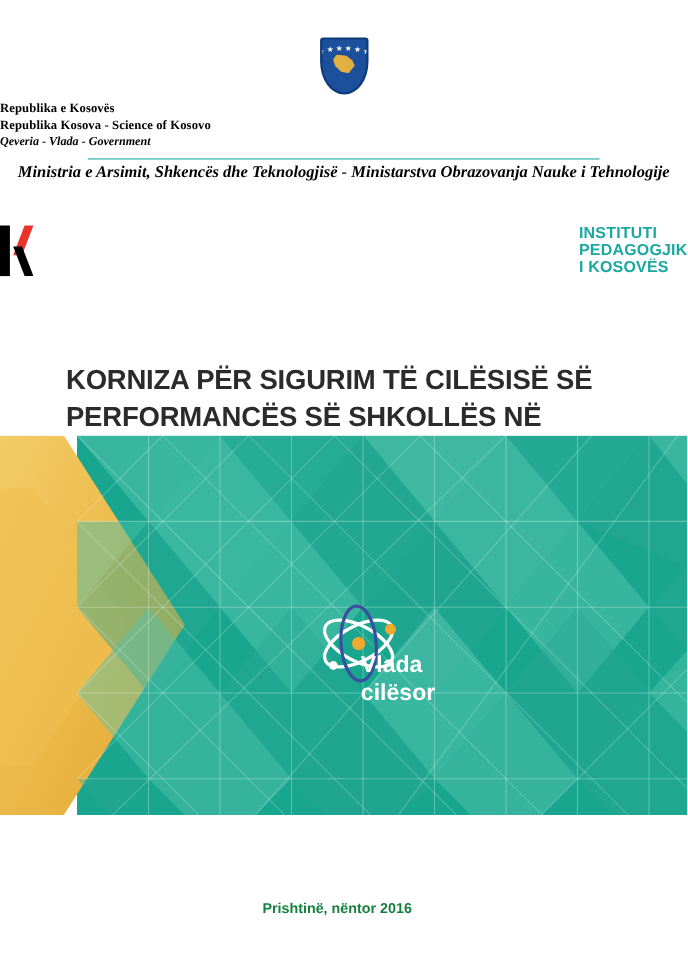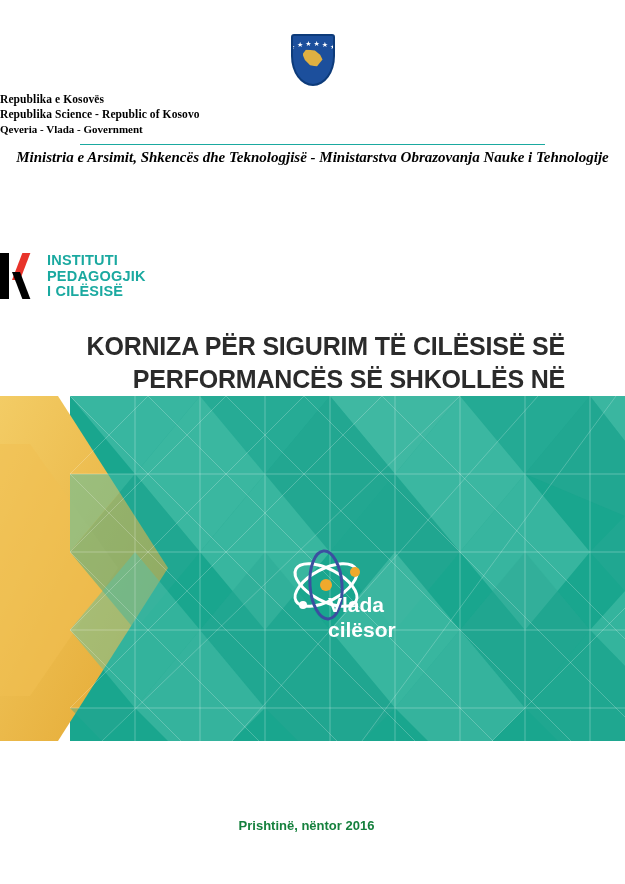--- a/index.html
+++ b/index.html
@@ -79,20 +79,21 @@
   }
   .gov-lines .l1,
   .gov-lines .l2 {
     font-weight: bold;
     font-size: 11.5px;
     line-height: 15px;
     letter-spacing: 0.1px;
   }
   .gov-lines .l3 {
     font-weight: bold;
+    font-style: italic;
     font-size: 11px;
     line-height: 15px;
   }
 
   .divider {
     position: absolute;
     top: 144px;
     left: 80px;
     width: 465px;
     height: 1px;
@@ -112,24 +113,23 @@
     line-height: 14px;
   }
 
   
   .ipk {
     position: absolute;
     top: 205px;
     left: 0;
     right: 0;
     display: flex;
-    justify-content: flex-start;
+    justify-content: space-between;
     align-items: center;
     gap: 9px;
-    margin-top: 48px;
   }
   .ipk-mark {
     position: relative;
     width: 38px;
     height: 46px;
   }
   .ipk-mark .bar {
     position: absolute;
     top: 0;
     left: 0;
@@ -165,21 +165,21 @@
     line-height: 15.5px;
     letter-spacing: 0.2px;
   }
 
   
   .doc-title {
     position: absolute;
     top: 330px;
     left: 60px;
     width: 505px;
-    text-align: right;
+    text-align: left;
     font-family: "Liberation Sans", sans-serif;
     font-weight: bold;
     font-size: 25px;
     line-height: 33px;
     color: #2b2b2b;
     letter-spacing: -0.2px;
   }
 
   
   .band {
@@ -240,40 +240,40 @@
             <span>★</span>
             <span>★</span>
         </div>
         <div class="kosovo-shape"></div>
       </div>
     </div>
   </div>
 
   <div class="gov-lines">
     <div class="l1">Republika e Kosovës</div>
-    <div class="l2">Republika Science - Republic of Kosovo</div>
+    <div class="l2">Republika Kosova - Science of Kosovo</div>
     <div class="l3">Qeveria - Vlada - Government</div>
   </div>
 
   <div class="divider"></div>
 
   <div class="ministry-lines">
     <div>Ministria e Arsimit, Shkencës dhe Teknologjisë - Ministarstva Obrazovanja Nauke i Tehnologije</div>
   </div>
 
   <div class="ipk">
     <div class="ipk-mark">
       <div class="bar"></div>
       <div class="k-up"></div>
       <div class="k-dn"></div>
     </div>
     <div class="ipk-text">
       <div>INSTITUTI</div>
       <div>PEDAGOGJIK</div>
-      <div>I CILËSISË</div>
+      <div>I KOSOVËS</div>
     </div>
   </div>
 
   <div class="doc-title">
     <div>KORNIZA PËR SIGURIM TË CILËSISË SË</div>
     <div>PERFORMANCËS SË SHKOLLËS NË KOSOVË</div>
   </div>
 
   <div class="band">
     <svg class="band-svg" width="625" height="345" viewBox="0 0 625 345">

